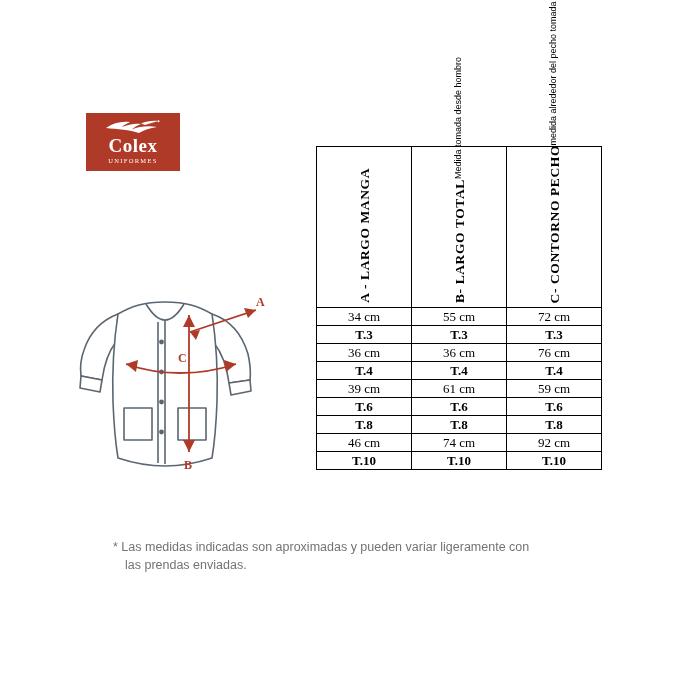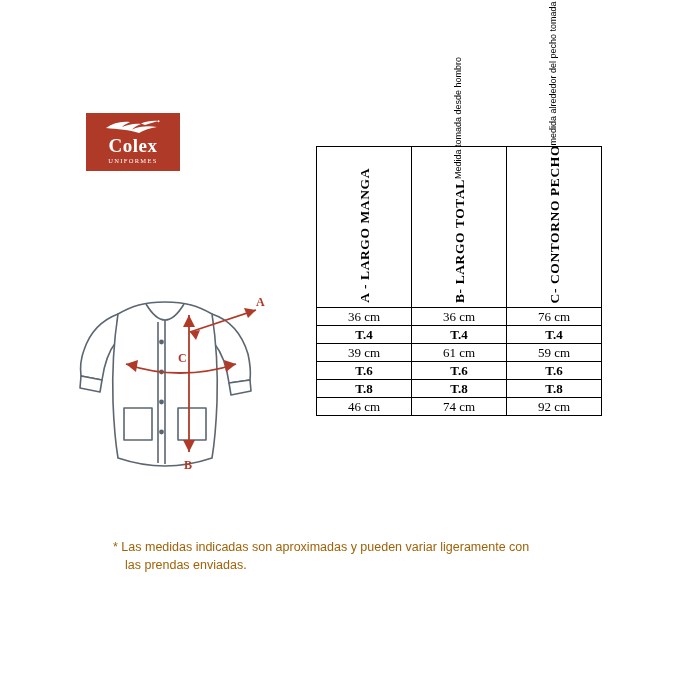--- a/index.html
+++ b/index.html
@@ -123,21 +123,21 @@
   }
 
   
   .footnote {
     position: absolute;
     left: 113px;
     top: 538px;
     width: 490px;
     font-family: "Liberation Sans", sans-serif;
     font-size: 12.5px;
-    color: #a16207;
+    color: #737373;
     line-height: 18px;
   }
   .footnote .l2 {
     display: block;
     margin-left: 12px;
   }
 </style>
 </head>
 <body>
 
@@ -225,21 +225,31 @@
         <td class="hdr">
           <div class="vert-wrap">
               <div class="vert">
             <span class="main">C- CONTORNO PECHO</span>
             <span class="note">medida alrededor del pecho tomada bajo la sisa</span>
           </div>
             </div>
         </td>
       </tr>
 
-
+      <tr>
+        <td>34 cm</td>
+        <td>55 cm</td>
+        <td>72 cm</td>
+      </tr>
+
+      <tr>
+        <td class="sizelbl">T.3</td>
+        <td class="sizelbl">T.3</td>
+        <td class="sizelbl">T.3</td>
+      </tr>
       <tr>
         <td>36 cm</td>
         <td>36 cm</td>
         <td>76 cm</td>
       </tr>
 
       <tr>
         <td class="sizelbl">T.4</td>
         <td class="sizelbl">T.4</td>
         <td class="sizelbl">T.4</td>
@@ -260,20 +270,25 @@
         <td class="sizelbl">T.8</td>
         <td class="sizelbl">T.8</td>
         <td class="sizelbl">T.8</td>
       </tr>
       <tr>
         <td>46 cm</td>
         <td>74 cm</td>
         <td>92 cm</td>
       </tr>
 
+      <tr>
+        <td class="sizelbl">T.10</td>
+        <td class="sizelbl">T.10</td>
+        <td class="sizelbl">T.10</td>
+      </tr>
     </tbody>
   </table>
 
   <div class="footnote">
     <span>* Las medidas indicadas son aproximadas y pueden variar ligeramente con</span>
     <span class="l2">las prendas enviadas.</span>
   </div>
 
 </div>
 

